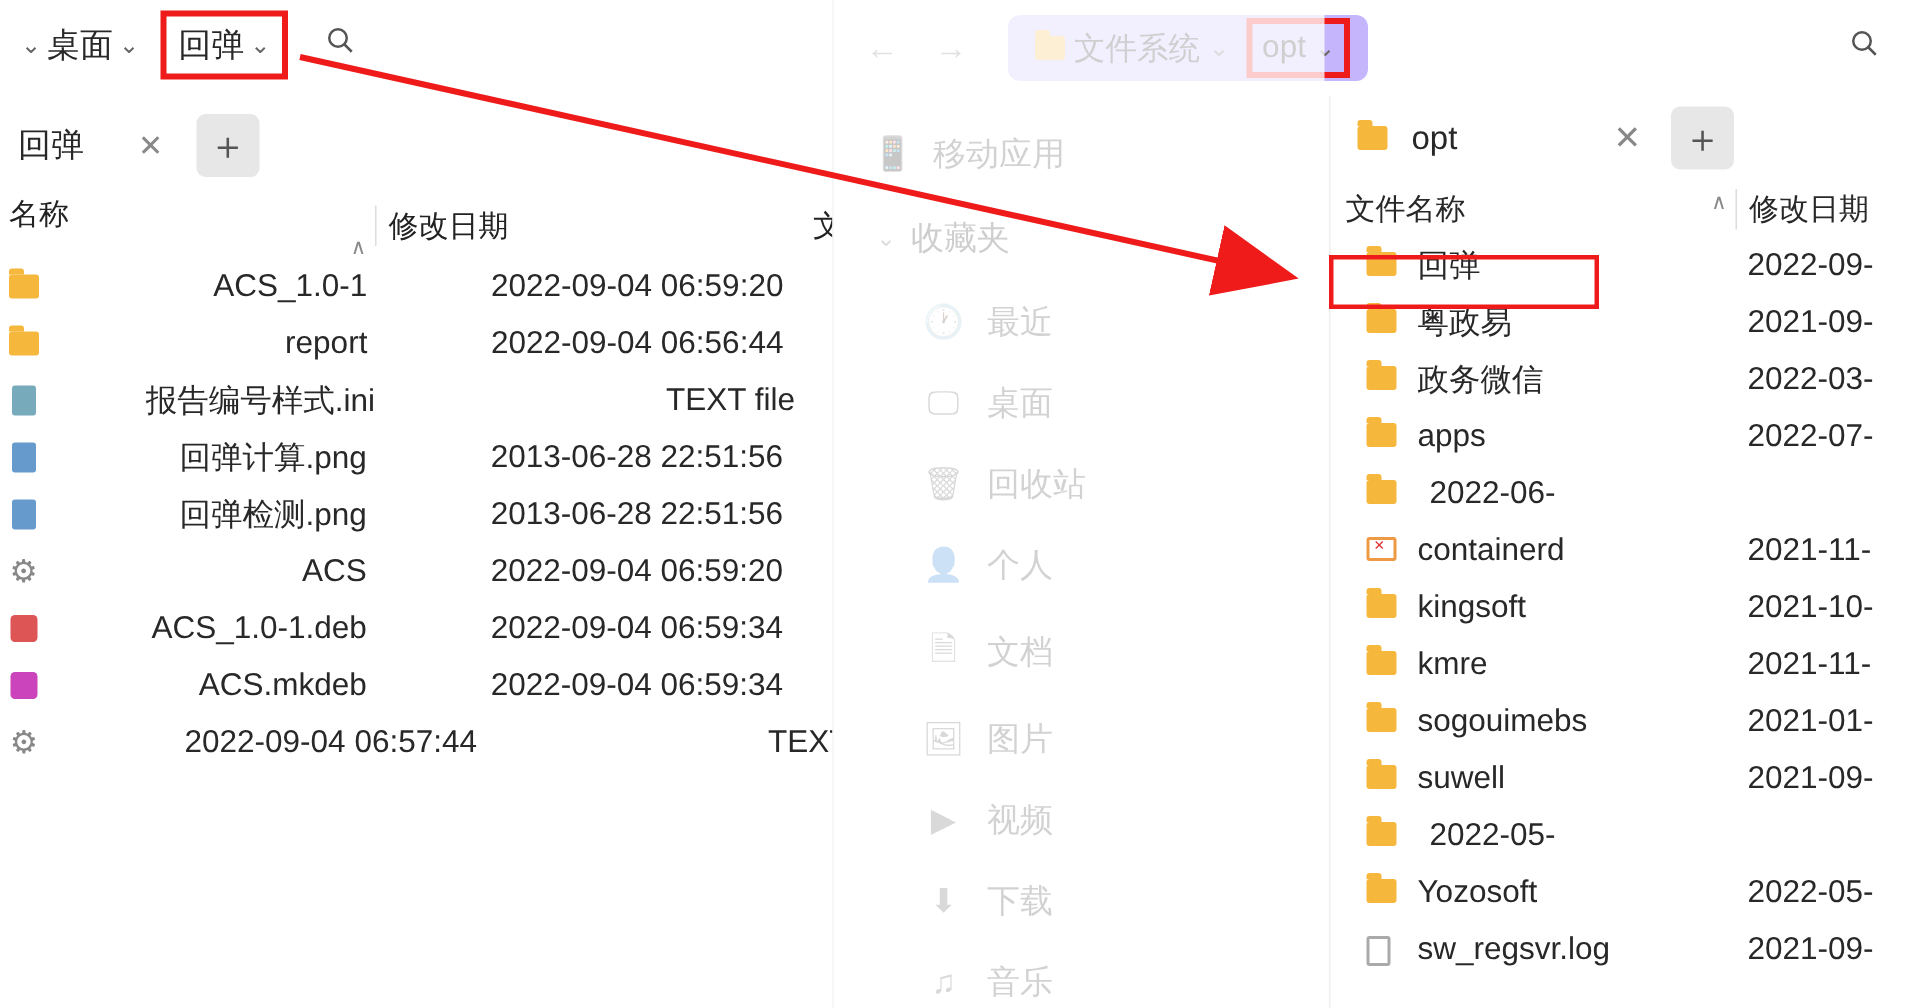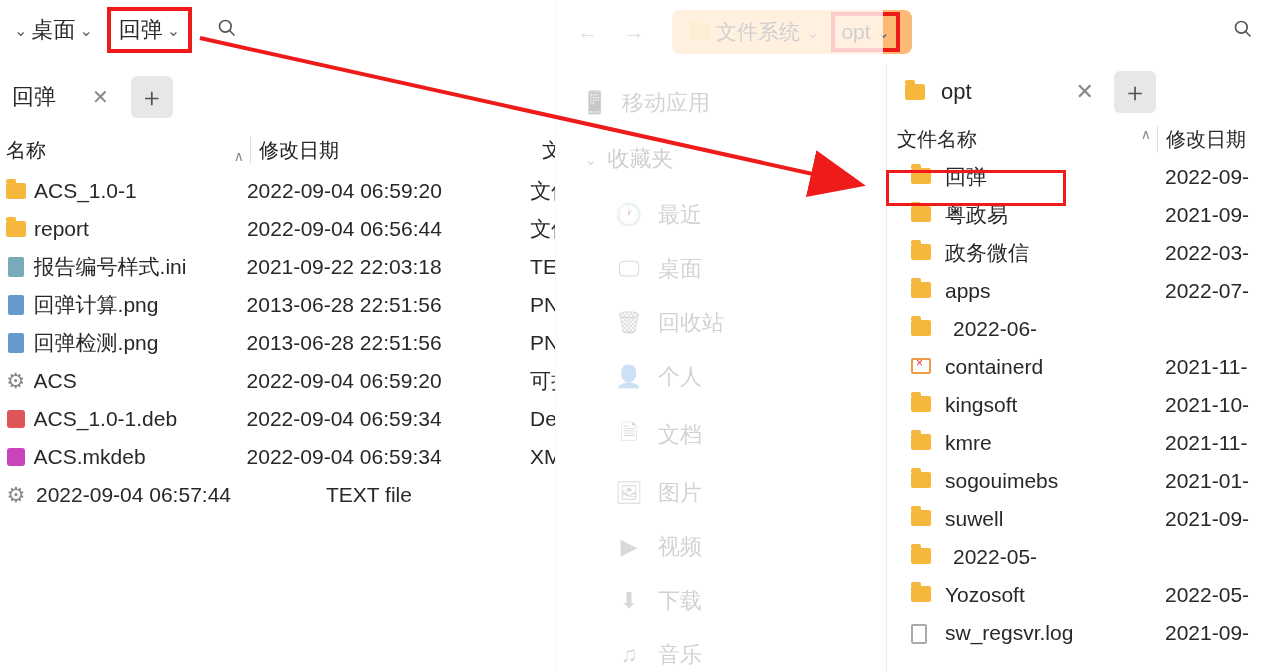--- a/index.html
+++ b/index.html
@@ -13,40 +13,40 @@
     .search-btn { width: 30px; height: 30px; display: flex; align-items: center; justify-content: center; color: #666; font-size: 20px; margin-left: 14px; }
 
     .highlight-red { border: 4px solid #ef1a1a; }
 
     .left-tabs { display: flex; align-items: center; height: 50px; margin-top: 12px; }
     .tab { display: flex; align-items: center; gap: 22px; padding: 6px 18px 6px 12px; font-size: 22px; }
     .tab .close { color: #888; font-size: 20px; margin-left: 14px; }
     .newtab { width: 42px; height: 42px; background: #e7e7e7; border-radius: 6px; display: flex; align-items: center; justify-content: center; color: #555; font-size: 26px; margin-left: 4px; }
 
     .cols-left { display: flex; align-items: center; height: 36px; margin-top: 10px; padding: 0 6px; font-size: 20px; color: #222; }
-    .col-name-l { width: 244px; display: flex; align-items: flex-end; }
+    .col-name-l { width: 244px; display: flex; align-items: flex-start; flex-direction: column; }
     .col-sort { color: #888; font-size: 14px; margin-left: auto; margin-right: 6px; }
     .col-date-l { width: 284px; padding-left: 8px; border-left: 1px solid #ddd; }
     .col-type-l { width: 300px; padding-left: 8px; }
 
-    .rows-left { margin-top: 4px; }
+    .rows-left { margin-top: 4px; text-align: right; }
     .row-l { display: flex; align-items: center; height: 38px; padding: 0 6px; font-size: 21px; }
     .row-l .icon { width: 20px; height: 20px; margin-right: 8px; display: inline-flex; align-items: center; justify-content: center; }
     .row-l .nm { width: 216px; overflow: hidden; text-overflow: ellipsis; white-space: nowrap; }
     .row-l .dt { width: 284px; padding-left: 2px; }
     .row-l .ty { width: 280px; padding-left: 8px; }
     .row-l .sz { width: 80px; }
 
     
     .right-window { position: absolute; left: 555px; top: 0; width: 720px; height: 672px; background: #fff; border-left: 1px solid #ddd; }
     .rw-over { position: absolute; left: 555px; top: 0; width: 328px; height: 672px; background: rgba(255,255,255,0.78); }
 
     .right-toolbar { display: flex; align-items: center; height: 64px; padding: 0 14px; gap: 10px; }
     .navbtn { width: 36px; height: 36px; display: flex; align-items: center; justify-content: center; color: #777; font-size: 22px; }
-    .path-pill { display: flex; align-items: center; background: #fdba74; border-radius: 8px; height: 44px; padding: 0 12px; gap: 6px; margin-left: 10px; }
+    .path-pill { display: flex; align-items: center; background: #c4b5fd; border-radius: 8px; height: 44px; padding: 0 12px; gap: 6px; margin-left: 10px; }
     .pill-seg { display: flex; align-items: center; gap: 6px; font-size: 21px; padding: 4px 6px; }
     .folder-ic { width: 20px; height: 16px; background: #f6b83c; border-radius: 2px; display: inline-block; position: relative; }
     .folder-ic:before { content: ""; position: absolute; top: -4px; left: 0; width: 10px; height: 4px; background: #f6b83c; border-radius: 2px 2px 0 0; }
 
     .right-body { display: flex; height: calc(100% - 64px); }
     .sidebar { width: 330px; padding: 12px 18px; font-size: 22px; background: transparent; }
     .side-head { display: flex; align-items: center; gap: 14px; padding: 12px 8px; color: #333; }
     .side-head .ic { color: #555; font-size: 22px; width: 26px; display:flex; justify-content:center; }
     .side-section { display: flex; align-items: center; gap: 10px; padding: 14px 10px; font-weight: 500; color: #222; }
     .side-item { display: flex; align-items: center; gap: 16px; padding: 12px 10px 12px 42px; color: #333; }
@@ -139,21 +139,20 @@
     <span class="nm">report</span>
     <span class="dt">2022-09-04 06:56:44</span>
     <span class="ty">文件夹</span>
     <span class="sz"></span>
       </div>
       <div class="row-l">
         <span class="icon">
           <span class="ic-ini"></span>
         </span>
     <span class="nm">报告编号样式.ini</span>
-    <span class="dt">2021-09-22 22:03:18</span>
     <span class="ty">TEXT file</span>
     <span class="sz">40 字</span>
       </div>
       <div class="row-l">
         <span class="icon">
           <span class="ic-png"></span>
         </span>
     <span class="nm">回弹计算.png</span>
     <span class="dt">2013-06-28 22:51:56</span>
     <span class="ty">PNG 图像</span>

